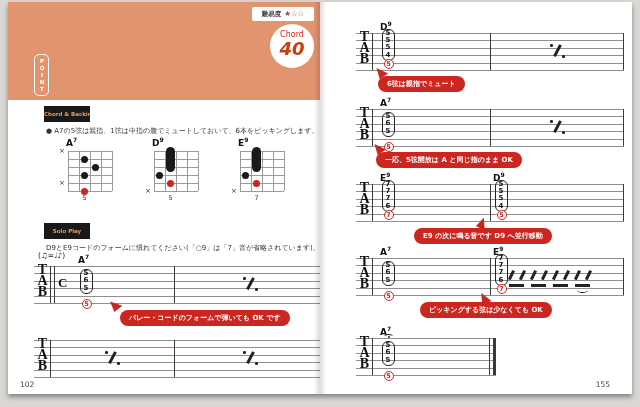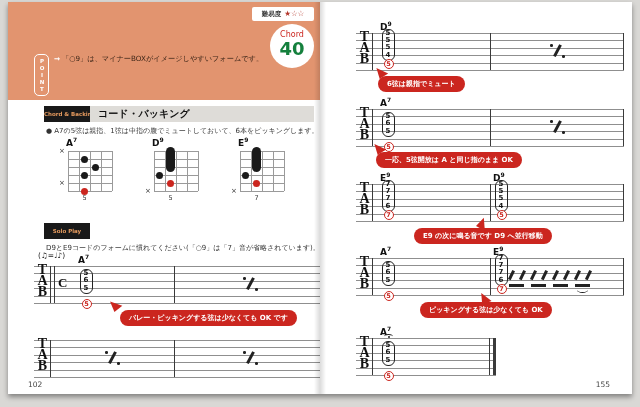--- a/index.html
+++ b/index.html
@@ -18,39 +18,39 @@
   
   .header-band { position:absolute; left:0; top:0; width:312px; height:98px; background:#e2946f; }
   .page-title { position:absolute; left:18px; top:12px; font-size:18px; font-weight:bold; color:#1d1d1d; letter-spacing:.5px; }
   .diff-box { position:absolute; left:244px; top:5px; width:62px; height:14px; background:#fff; border-radius:2px;
               display:flex; align-items:center; justify-content:center; gap:3px; }
   .diff-box .dlabel { font-size:6.5px; color:#333; font-weight:bold; }
   .diff-box .stars  { font-size:7.5px; color:#b3372b; line-height:1; }
   .track-badge { position:absolute; left:262px; top:22px; width:44px; height:44px; border-radius:50%;
                  background:#fff; text-align:center; }
   .track-word { font-size:8px; color:#cb261f; margin-top:7px; line-height:1; }
-  .track-num  { font-size:18px; font-weight:bold; color:#15803d; line-height:1.1; }
+  .track-num  { font-size:18px; font-weight:bold; color:#c2410c; line-height:1.1;font-style:italic; }
   .point-badge { position:absolute; left:26px; top:52px; width:13px; height:40px; border:1.2px solid #fff;
                  border-radius:5px; color:#fff; font-size:5.5px; font-weight:bold;
                  writing-mode:vertical-rl; text-orientation:upright; text-align:center; line-height:13px; letter-spacing:1px; }
   .points { position:absolute; left:46px; top:51px; width:262px; }
   .point-line { font-size:7.2px; color:#3c2517; line-height:12px; white-space:nowrap; }
   .point-line .arr { color:#fff; font-weight:bold; margin-right:2px; }
   .point-line b { color:#2b1408; }
 
   
   .secbar { position:absolute; left:36px; width:270px; height:16px; display:flex; }
   .secbar .tag { background:#191919; color:#e59a5e; font-size:5.5px; width:46px; text-align:center;
                  line-height:16px; font-weight:bold; white-space:nowrap; overflow:hidden; }
   .secbar .sectitle { flex:1; background:#dedcd8; color:#111; font-size:10px; font-weight:bold;
                       line-height:16px; padding-left:8px; }
   .note { position:absolute; left:38px; font-size:7px; color:#333; white-space:nowrap; }
   .swing { position:absolute; left:30px; top:249px; font-size:7.5px; color:#222; }
   .pagenum { position:absolute; top:378px; font-size:7.5px; color:#444; }
-  .pagenum.left-num { left:20px; }
+  .pagenum.left-num { left:12px; }
   .pagenum.right-num { right:22px; }
 
   
   .cd { position:absolute; width:70px; height:66px; }
   .cd-name { position:absolute; left:12px; top:-2px; font-size:9px; font-weight:bold; color:#111; }
   .cd-name sup { font-size:6px; }
   .cd-h { position:absolute; left:14px; width:44px; height:1px; background:#9a9a9a; }
   .cd-v { position:absolute; top:13px; width:1px; height:40px; background:#9a9a9a; }
   .cd-x { position:absolute; font-size:7px; color:#333; line-height:1; }
   .cd-dot { position:absolute; width:7px; height:7px; border-radius:50%; background:#1a1a1a; }
@@ -96,27 +96,25 @@
       <div class="diff-box">
         <span class="dlabel">難易度</span>
         <span class="stars">★☆☆</span>
       </div>
       <div class="track-badge">
         <div class="track-word">Chord</div>
         <div class="track-num">40</div>
       </div>
       <div class="point-badge">POINT</div>
       <div class="points">
-        <div class="point-line"><span class="arr">→</span><b></b><span>「○9」は、マイナーBOXがイメージしやすいフォームです。</span></div>
       </div>
     </div>
 
     <div class="secbar" style="top:104px">
       <span class="tag">Chord &amp; Backing</span>
-      <span class="sectitle">コード・バッキング</span>
     </div>
     <div class="note" style="top:124px">● A7の5弦は親指、1弦は中指の腹でミュートしておいて、6本をピッキングします。</div>
 
     <div id="chord-diagrams">
         <div class="cd" style="left:46px;top:136px">
           <div class="cd-name">A<sup>7</sup></div>
           <div class="cd-h" style="top:13px"></div>
           <div class="cd-h" style="top:21px"></div>
           <div class="cd-h" style="top:29px"></div>
           <div class="cd-h" style="top:37px"></div>
@@ -203,21 +201,21 @@
           <div class="stack-digit" style="left:46px;top:11.3px">6</div>
           <div class="stack-digit" style="left:46px;top:18.700000000000003px">5</div>
           <div class="stack-root" style="left:47.5px;top:33px">5</div>
           <div>
     <div class="sim-dot" style="left:209px;top:11px"></div>
     <div class="sim-slash" style="left:215px;top:11px"></div>
     <div class="sim-dot" style="left:221px;top:22px"></div>
           </div>
         </div>
         <div class="tail" style="left:102px;top:297px;transform:rotate(-38deg)"></div>
-        <div class="callout" style="left:112px;top:308px">バレー・ピッキングする弦は少なくても OK です</div>
+        <div class="callout" style="left:112px;top:308px">バレー・コードのフォームで弾いても OK です</div>
         <div class="sys" style="left:26px;top:338px;width:292px">
           <div class="sl" style="top:0px;width:292px"></div>
           <div class="sl" style="top:7.4px;width:292px"></div>
           <div class="sl" style="top:14.8px;width:292px"></div>
           <div class="sl" style="top:22.200000000000003px;width:292px"></div>
           <div class="sl" style="top:29.6px;width:292px"></div>
           <div class="sl" style="top:37px;width:292px"></div>
           <div class="clef" style="top:-3px">T</div>
           <div class="clef" style="top:8px">A</div>
           <div class="clef" style="top:19px">B</div>

